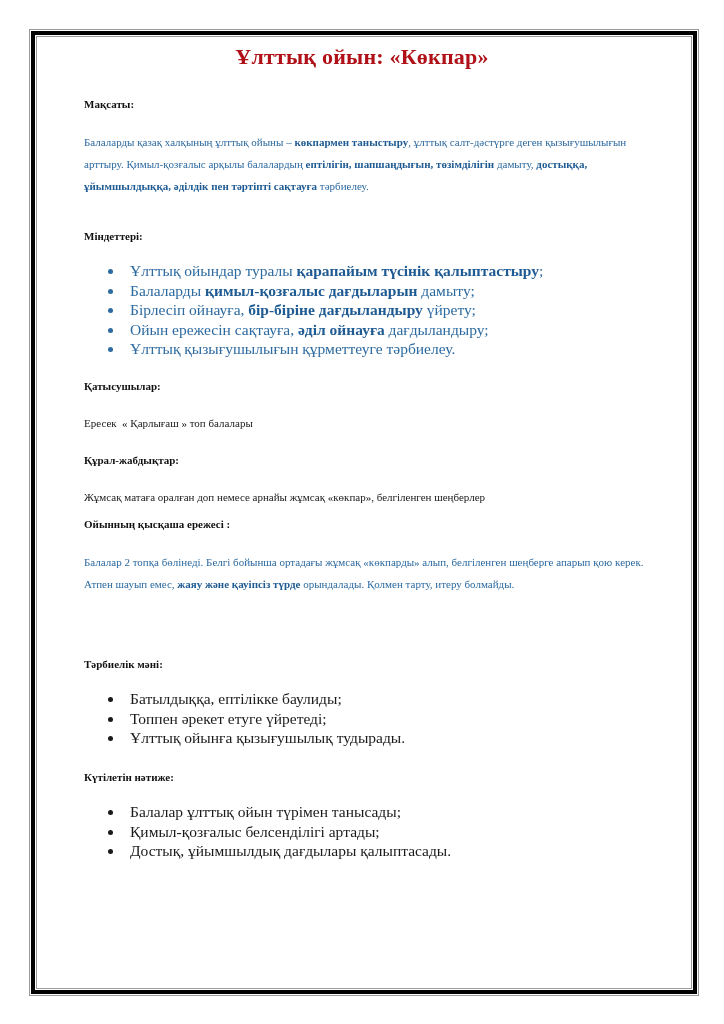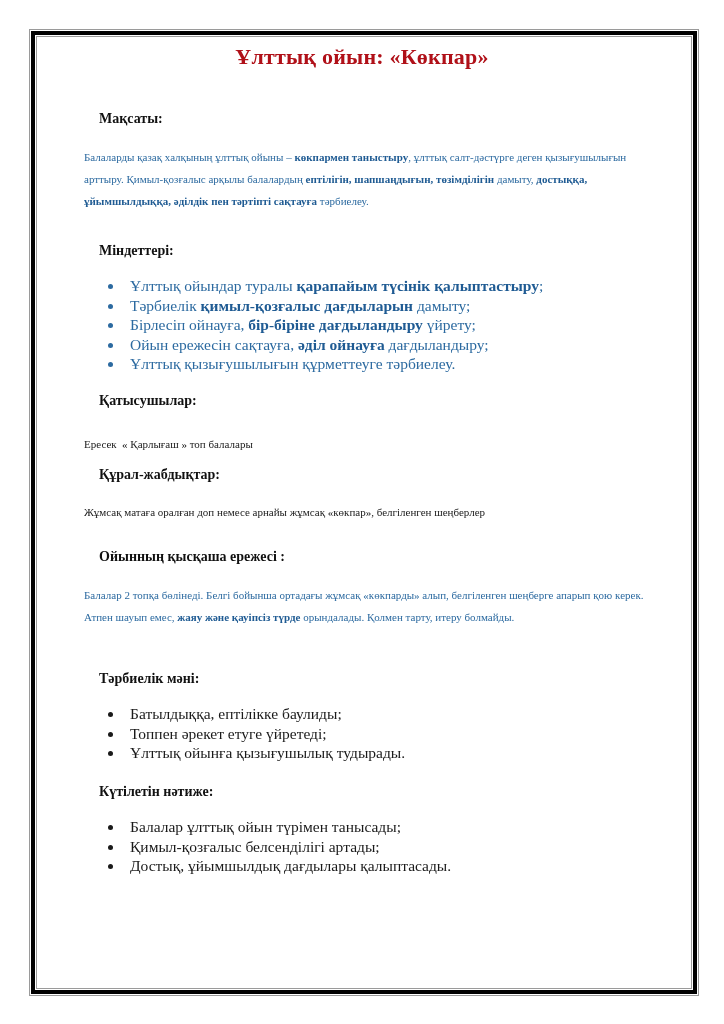--- a/index.html
+++ b/index.html
@@ -60,24 +60,24 @@
       color: #b01018;
       letter-spacing: 0.2px;
     }
     .content {
       position: absolute;
       left: 84px;
       top: 88px;
       width: 560px;
     }
     .heading {
-      font-size: 14px;
+      font-size: 11px;
       font-weight: bold;
       color: #111;
-      margin: 15px;
+      margin: 0;
       line-height: 20px;
     }
     .para {
       font-size: 11px;
       line-height: 22px;
       margin: 0;
     }
     .blue { color: #2c6aa0; }
     .blue b { color: #1f5b93; }
     .black { color: #1a1a1a; }
@@ -125,38 +125,38 @@
       <p class="heading">Мақсаты:</p>
       <p class="para blue" style="margin-top:17px;">
         <span>Балаларды қазақ халқының ұлттық ойыны – </span><b>көкпармен таныстыру</b><span>, ұлттық салт-дәстүрге деген қызығушылығын арттыру. Қимыл-қозғалыс арқылы балалардың </span><b>ептілігін, шапшаңдығын, төзімділігін</b><span> дамыту, </span><b>достыққа, ұйымшылдыққа, әділдік пен тәртіпті сақтауға</b><span> тәрбиелеу.</span>
       </p>
     </div>
 
     <div class="sec" style="top:138px;">
       <p class="heading">Міндеттері:</p>
       <ul class="bullets blue-list" style="margin-top:15px;">
         <li><span class="dot"></span><span>Ұлттық ойындар туралы </span><b>қарапайым түсінік қалыптастыру</b><span>;</span></li>
-        <li><span class="dot"></span><span>Тәрбиелік </span><b>қимыл-қозғалыс дағдыларын</b><span> дамыту;</span></li>
+        <li><span class="dot"></span><span>Балаларды </span><b>қимыл-қозғалыс дағдыларын</b><span> дамыту;</span></li>
         <li><span class="dot"></span><span>Бірлесіп ойнауға, </span><b>бір-біріне дағдыландыру</b><span> үйрету;</span></li>
         <li><span class="dot"></span><span>Ойын ережесін сақтауға, </span><b>әділ ойнауға</b><span> дағдыландыру;</span></li>
         <li><span class="dot"></span><span>Ұлттық қызығушылығын құрметтеуге тәрбиелеу.</span><b></b><span></span></li>
       </ul>
     </div>
 
     <div class="sec" style="top:288px;">
       <p class="heading">Қатысушылар:</p>
-      <p class="para black" style="margin-top:22px; white-space:pre;">Ересек  « Қарлығаш » топ балалары</p>
+      <p class="para black" style="margin-top:16px; white-space:pre;">Ересек  « Қарлығаш » топ балалары</p>
     </div>
 
     <div class="sec" style="top:362px;">
       <p class="heading">Құрал-жабдықтар:</p>
       <p class="para black" style="margin-top:16px;">Жұмсақ матаға оралған доп немесе арнайы жұмсақ «көкпар», белгіленген шеңберлер</p>
     </div>
 
-    <div class="sec" style="top:444px;">
+    <div class="sec" style="top:426px;">
       <p class="heading">Ойынның қысқаша ережесі :</p>
       <p class="para blue" style="margin-top:17px;">
         <span>Балалар 2 топқа бөлінеді. Белгі бойынша ортадағы жұмсақ «көкпарды» алып, белгіленген шеңберге апарып қою керек. Атпен шауып емес, </span><b>жаяу және қауіпсіз түрде</b><span> орындалады. Қолмен тарту, итеру болмайды.</span>
       </p>
     </div>
 
     <div class="sec" style="top:566px;">
       <p class="heading">Тәрбиелік мәні:</p>
       <ul class="bullets black-list" style="margin-top:15px;">
         <li><span class="dot"></span><span>Батылдыққа, ептілікке баулиды;</span></li>

